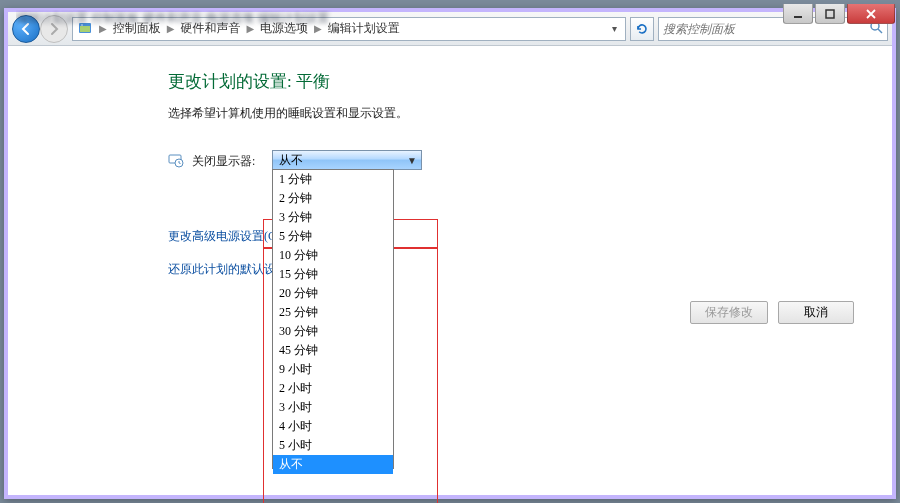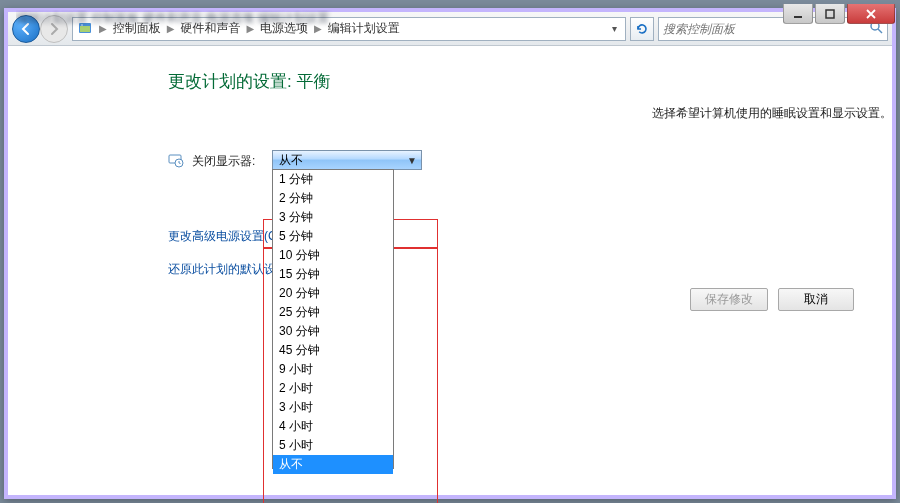--- a/index.html
+++ b/index.html
@@ -162,32 +162,32 @@
   .menubar span {
     padding: 2px 8px;
     cursor: default;
   }
   
   .content {
     padding: 24px 0 0 160px;
     position: relative;
     height: calc(100% - 58px);
     background: #fff;
+    font-family: Liberation Serif, serif;
   }
   .page-title {
     color: #036a36;
     font-size: 17px;
     font-weight: normal;
     margin-bottom: 12px;
   }
   .page-desc {
     font-size: 12px;
     color: #222;
     margin-bottom: 28px;
-    text-align: right;
   }
   .setting-row {
     display: flex;
     align-items: flex-start;
     gap: 8px;
     margin-bottom: 24px;
     position: relative;
   }
   .setting-icon {
     width: 16px;
@@ -274,20 +274,21 @@
   .wbtn {
     min-width: 76px;
     height: 23px;
     border: 1px solid #a8a8a8;
     background: linear-gradient(#f7f7f7,#e4e4e4);
     font-size: 12px;
     padding: 0 14px;
     cursor: pointer;
     border-radius: 2px;
     font-family: inherit;
+    margin-top: 13px;
   }
   .wbtn:disabled {
     color: #9a9a9a;
   }
   .blurtitle {
     position: absolute;
     top: -2px;
     left: 8px;
     right: 200px;
     height: 18px;

